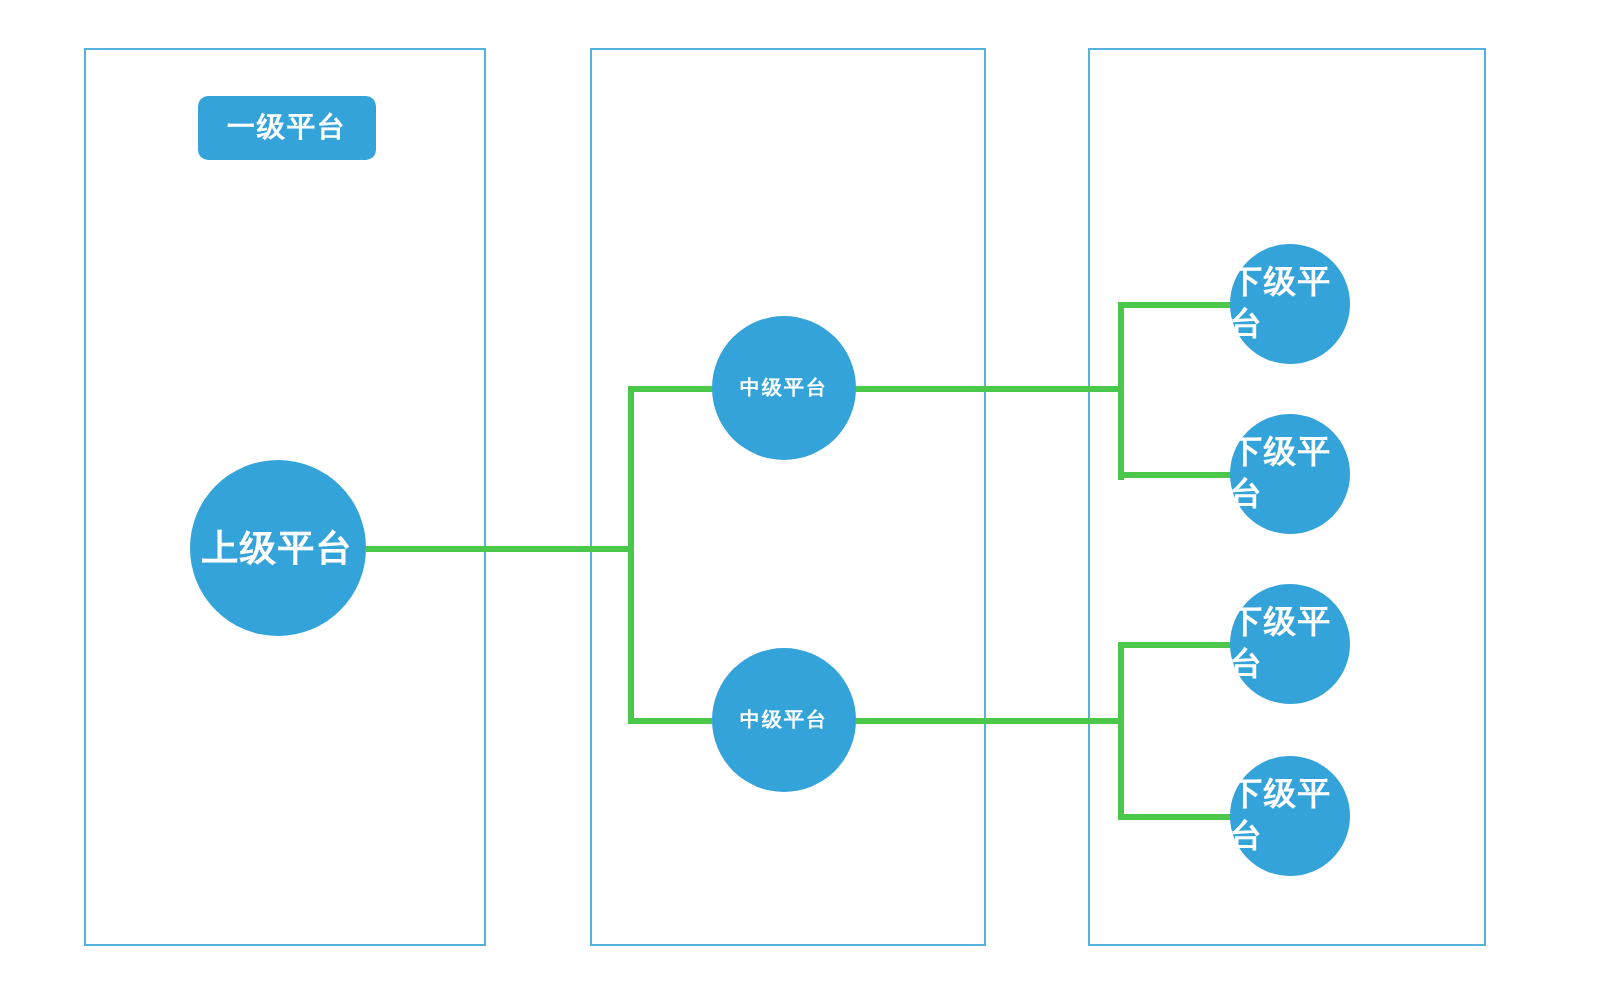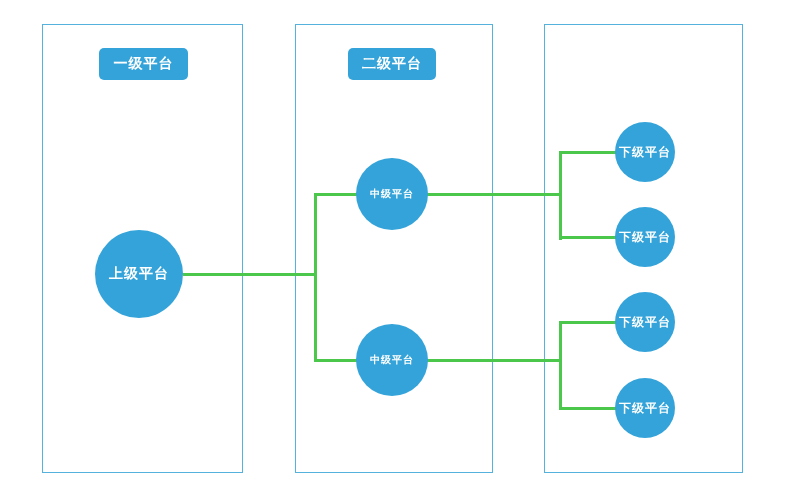--- a/index.html
+++ b/index.html
@@ -38,23 +38,23 @@
   .node{
     position:absolute;
     background:var(--node-fill);
     color:var(--node-text);
     font-weight:bold;
     border-radius:50%;
     display:flex;align-items:center;justify-content:center;
     z-index:2;
     letter-spacing:1px;
   }
-  .node.root{width:88px;height:88px;font-size:14px;}
+  .node.root{width:88px;height:88px;font-size:18px;}
   .node.mid{width:72px;height:72px;font-size:10px;}
-  .node.leaf{width:60px;height:60px;font-size:12px;font-family:Liberation Serif, serif;}
+  .node.leaf{width:60px;height:60px;font-size:16px;font-family:Liberation Serif, serif;}
   .line{
     position:absolute;
     background:var(--connector);
     z-index:1;
   }
 </style>
 </head>
 <body>
 
 <div class="stage">
@@ -72,21 +72,20 @@
   <div class="line" style="left:558.5px;top:150.5px;width:3px;height:89px;"></div>
   <div class="line" style="left:558.5px;top:150.5px;width:59px;height:3px;"></div>
   <div class="line" style="left:558.5px;top:235.5px;width:59px;height:3px;"></div>
 
   <div class="line" style="left:427px;top:358.5px;width:134.5px;height:3px;"></div>
   <div class="line" style="left:558.5px;top:320.5px;width:3px;height:89px;"></div>
   <div class="line" style="left:558.5px;top:320.5px;width:59px;height:3px;"></div>
   <div class="line" style="left:558.5px;top:406.5px;width:59px;height:3px;"></div>
 
   <div class="badge" style="left:99px;top:48px;width:89px;text-align:right;">一级平台</div>
-  <div class="badge" style="left:348px;top:48px;width:88px;">二级平台</div>
 
   <div class="node root" style="left:95px;top:230px;">上级平台</div>
 
   <div class="node mid" style="left:356px;top:158px;">中级平台</div>
   <div class="node mid" style="left:356px;top:324px;">中级平台</div>
 
   <div class="node leaf" style="left:615px;top:122px;">下级平台</div>
   <div class="node leaf" style="left:615px;top:207px;">下级平台</div>
   <div class="node leaf" style="left:615px;top:292px;">下级平台</div>
   <div class="node leaf" style="left:615px;top:378px;">下级平台</div>

